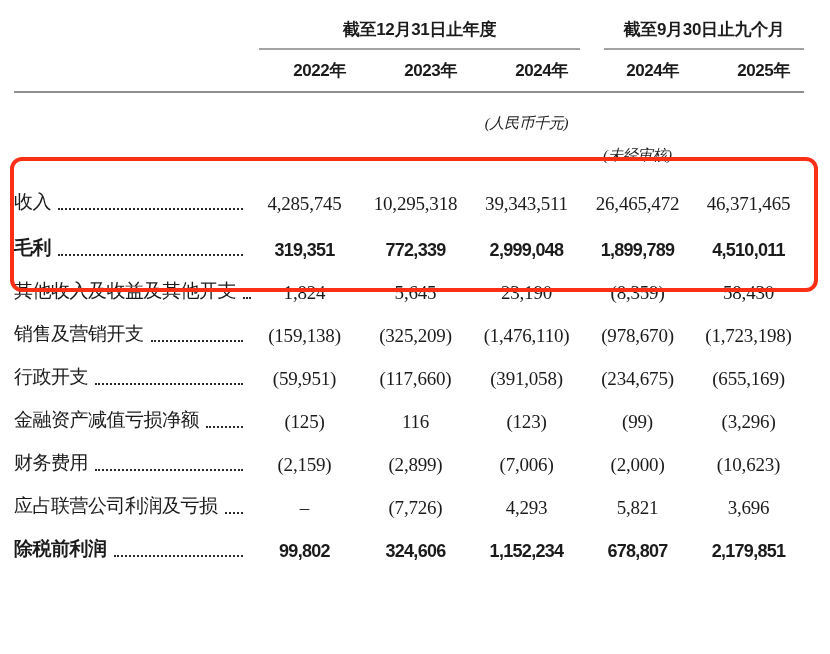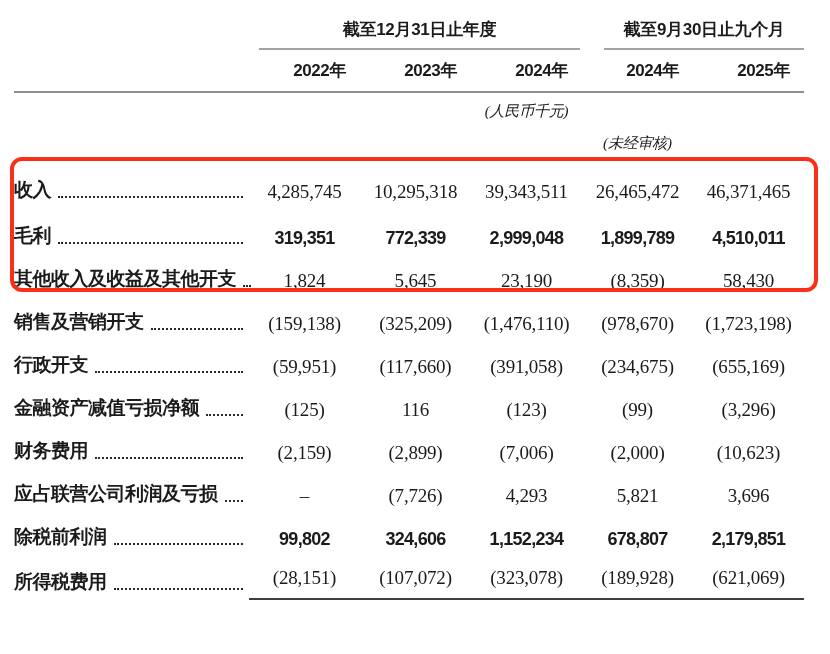--- a/index.html
+++ b/index.html
@@ -29,30 +29,30 @@
   }
   .grp-inner.g1{margin-left:10px;margin-right:2px;}
   .grp-inner.g2{margin-left:22px;}
 
   tr.years td{
     border-bottom:2px solid #8e8e8e;
     padding:9px 14px 9px 0;
     text-align:right;font-weight:700;font-size:17px;letter-spacing:-0.4px;
   }
 
-  tr.note td{padding-top:4px;height:24px;}
+  tr.note td{padding-top:16px;height:24px;}
   .note-txt{
     font-style:italic;font-size:15px;text-align:center;
     font-family:"Liberation Serif","DejaVu Serif",serif;
     letter-spacing:-0.2px;white-space:nowrap;
   }
   tr.note2 td{padding-top:6px;height:26px;}
 
   
-  td.label{font-size:19px;font-weight:700;letter-spacing:-0.5px;}
+  td.label{font-size:19px;font-weight:400;letter-spacing:-0.5px;}
   .lblline{display:flex;align-items:flex-end;}
   .lblline .txt{white-space:nowrap;}
   .leader{
     flex:1;min-width:8px;
     border-bottom:2px dotted #2a2a2a;
     margin:0 6px 5px 7px;
   }
 
   td.num{
     text-align:center;
@@ -252,33 +252,20 @@
               <span class="txt">除税前利润</span>
               <span class="leader"></span>
             </div>
           </td>
           <td class="num"><span>99,802</span></td>
           <td class="num"><span>324,606</span></td>
           <td class="num"><span>1,152,234</span></td>
           <td class="num"><span>678,807</span></td>
           <td class="num"><span>2,179,851</span></td>
         </tr>
-        <tr class="datarow rule-below">
-          <td class="label">
-            <div class="lblline">
-              <span class="txt">所得税费用</span>
-              <span class="leader"></span>
-            </div>
-          </td>
-          <td class="num"><span>(28,151)</span></td>
-          <td class="num"><span>(107,072)</span></td>
-          <td class="num"><span>(323,078)</span></td>
-          <td class="num"><span>(189,928)</span></td>
-          <td class="num"><span>(621,069)</span></td>
-        </tr>
         <tr class="final bold">
           <td class="label"></td>
           <td class="num"></td>
           <td class="num"></td>
           <td class="num"></td>
           <td class="num"></td>
           <td class="num"></td>
         </tr>
       </tbody>
   </table>

